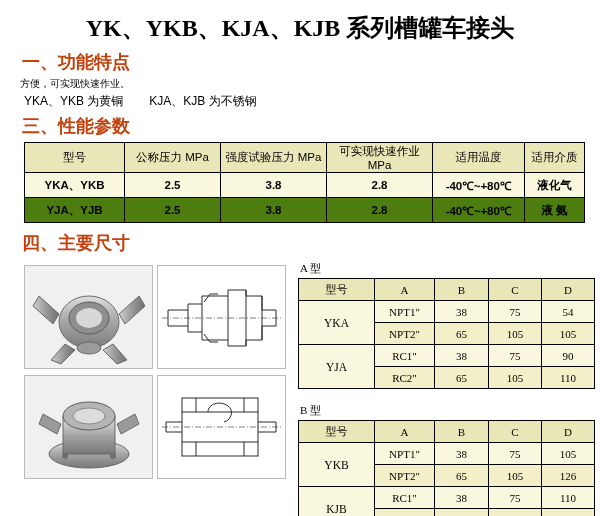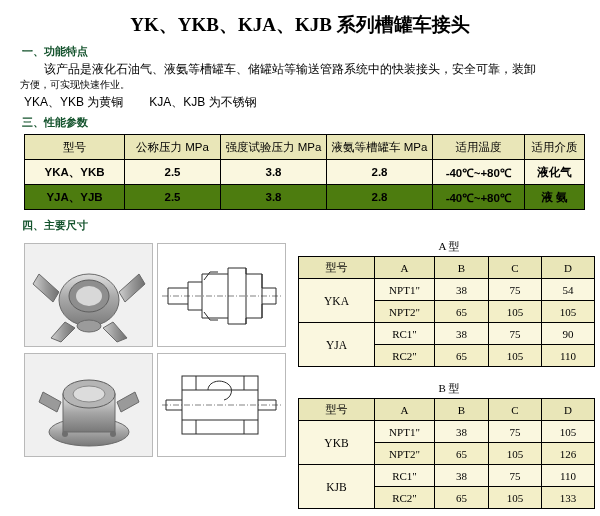--- a/index.html
+++ b/index.html
@@ -19,29 +19,29 @@
     width: 600px;
     height: 516px;
     position: relative;
     box-sizing: border-box;
     padding: 0 10px;
   }
   .title {
     text-align: center;
     font-family: "Liberation Serif", serif;
     font-weight: bold;
-    font-size: 19px;
+    font-size: 24px;
     letter-spacing: 0px;
     margin: 12px 0 6px 0;
     color: #000;
   }
   .section-head {
-    color: #14532d;
+    color: #c2410c;
     font-weight: bold;
-    font-size: 11px;
+    font-size: 18px;
     margin: 4px 0 2px 12px;
     font-family: "Liberation Sans", sans-serif;
   }
   .para {
     font-size: 12px;
     line-height: 16px;
     margin: 0 6px 0 10px;
     text-indent: 24px;
     font-family: "Liberation Sans", sans-serif;
   }
@@ -116,21 +116,20 @@
   .spec-col {
     position: absolute;
     left: 288px;
     top: 0;
     width: 300px;
   }
   .type-label {
     font-size: 11px;
     margin: 0 0 2px 2px;
     font-family: "Liberation Serif", serif;
-    text-align: center;
   }
   table.dim {
     border-collapse: collapse;
     width: 296px;
     table-layout: fixed;
     margin-bottom: 14px;
   }
   table.dim th, table.dim td {
     border: 1px solid #000;
     text-align: center;
@@ -156,21 +155,20 @@
   svg { display: block; }
 </style>
 </head>
 <body>
 
 <div class="page">
 
   <div class="title">YK、YKB、KJA、KJB 系列槽罐车接头</div>
 
   <div class="section-head">一、功能特点</div>
-  <div class="para">该产品是液化石油气、液氨等槽罐车、储罐站等输送管路系统中的快装接头，安全可靠，装卸</div>
   <div class="para2">方便，可实现快速作业。</div>
 
   <div class="material-line">
     <span>YKA、YKB 为黄铜</span><span class="gap"></span><span>KJA、KJB 为不锈钢</span>
   </div>
 
   <div class="section-head">三、性能参数</div>
 
   <table class="perf">
     <colgroup>
@@ -179,21 +177,21 @@
       <col style="width:106px">
       <col style="width:106px">
       <col style="width:92px">
       <col style="width:60px">
     </colgroup>
     <thead>
       <tr>
         <th>型号</th>
         <th>公称压力 MPa</th>
         <th>强度试验压力 MPa</th>
-        <th>液氨等槽罐车 MPa</th>
+        <th>可实现快速作业 MPa</th>
         <th>适用温度</th>
         <th>适用介质</th>
       </tr>
     </thead>
     <tbody>
       <tr class="row-a">
         <td>YKA、YKB</td>
         <td>2.5</td>
         <td>3.8</td>
         <td>2.8</td>

